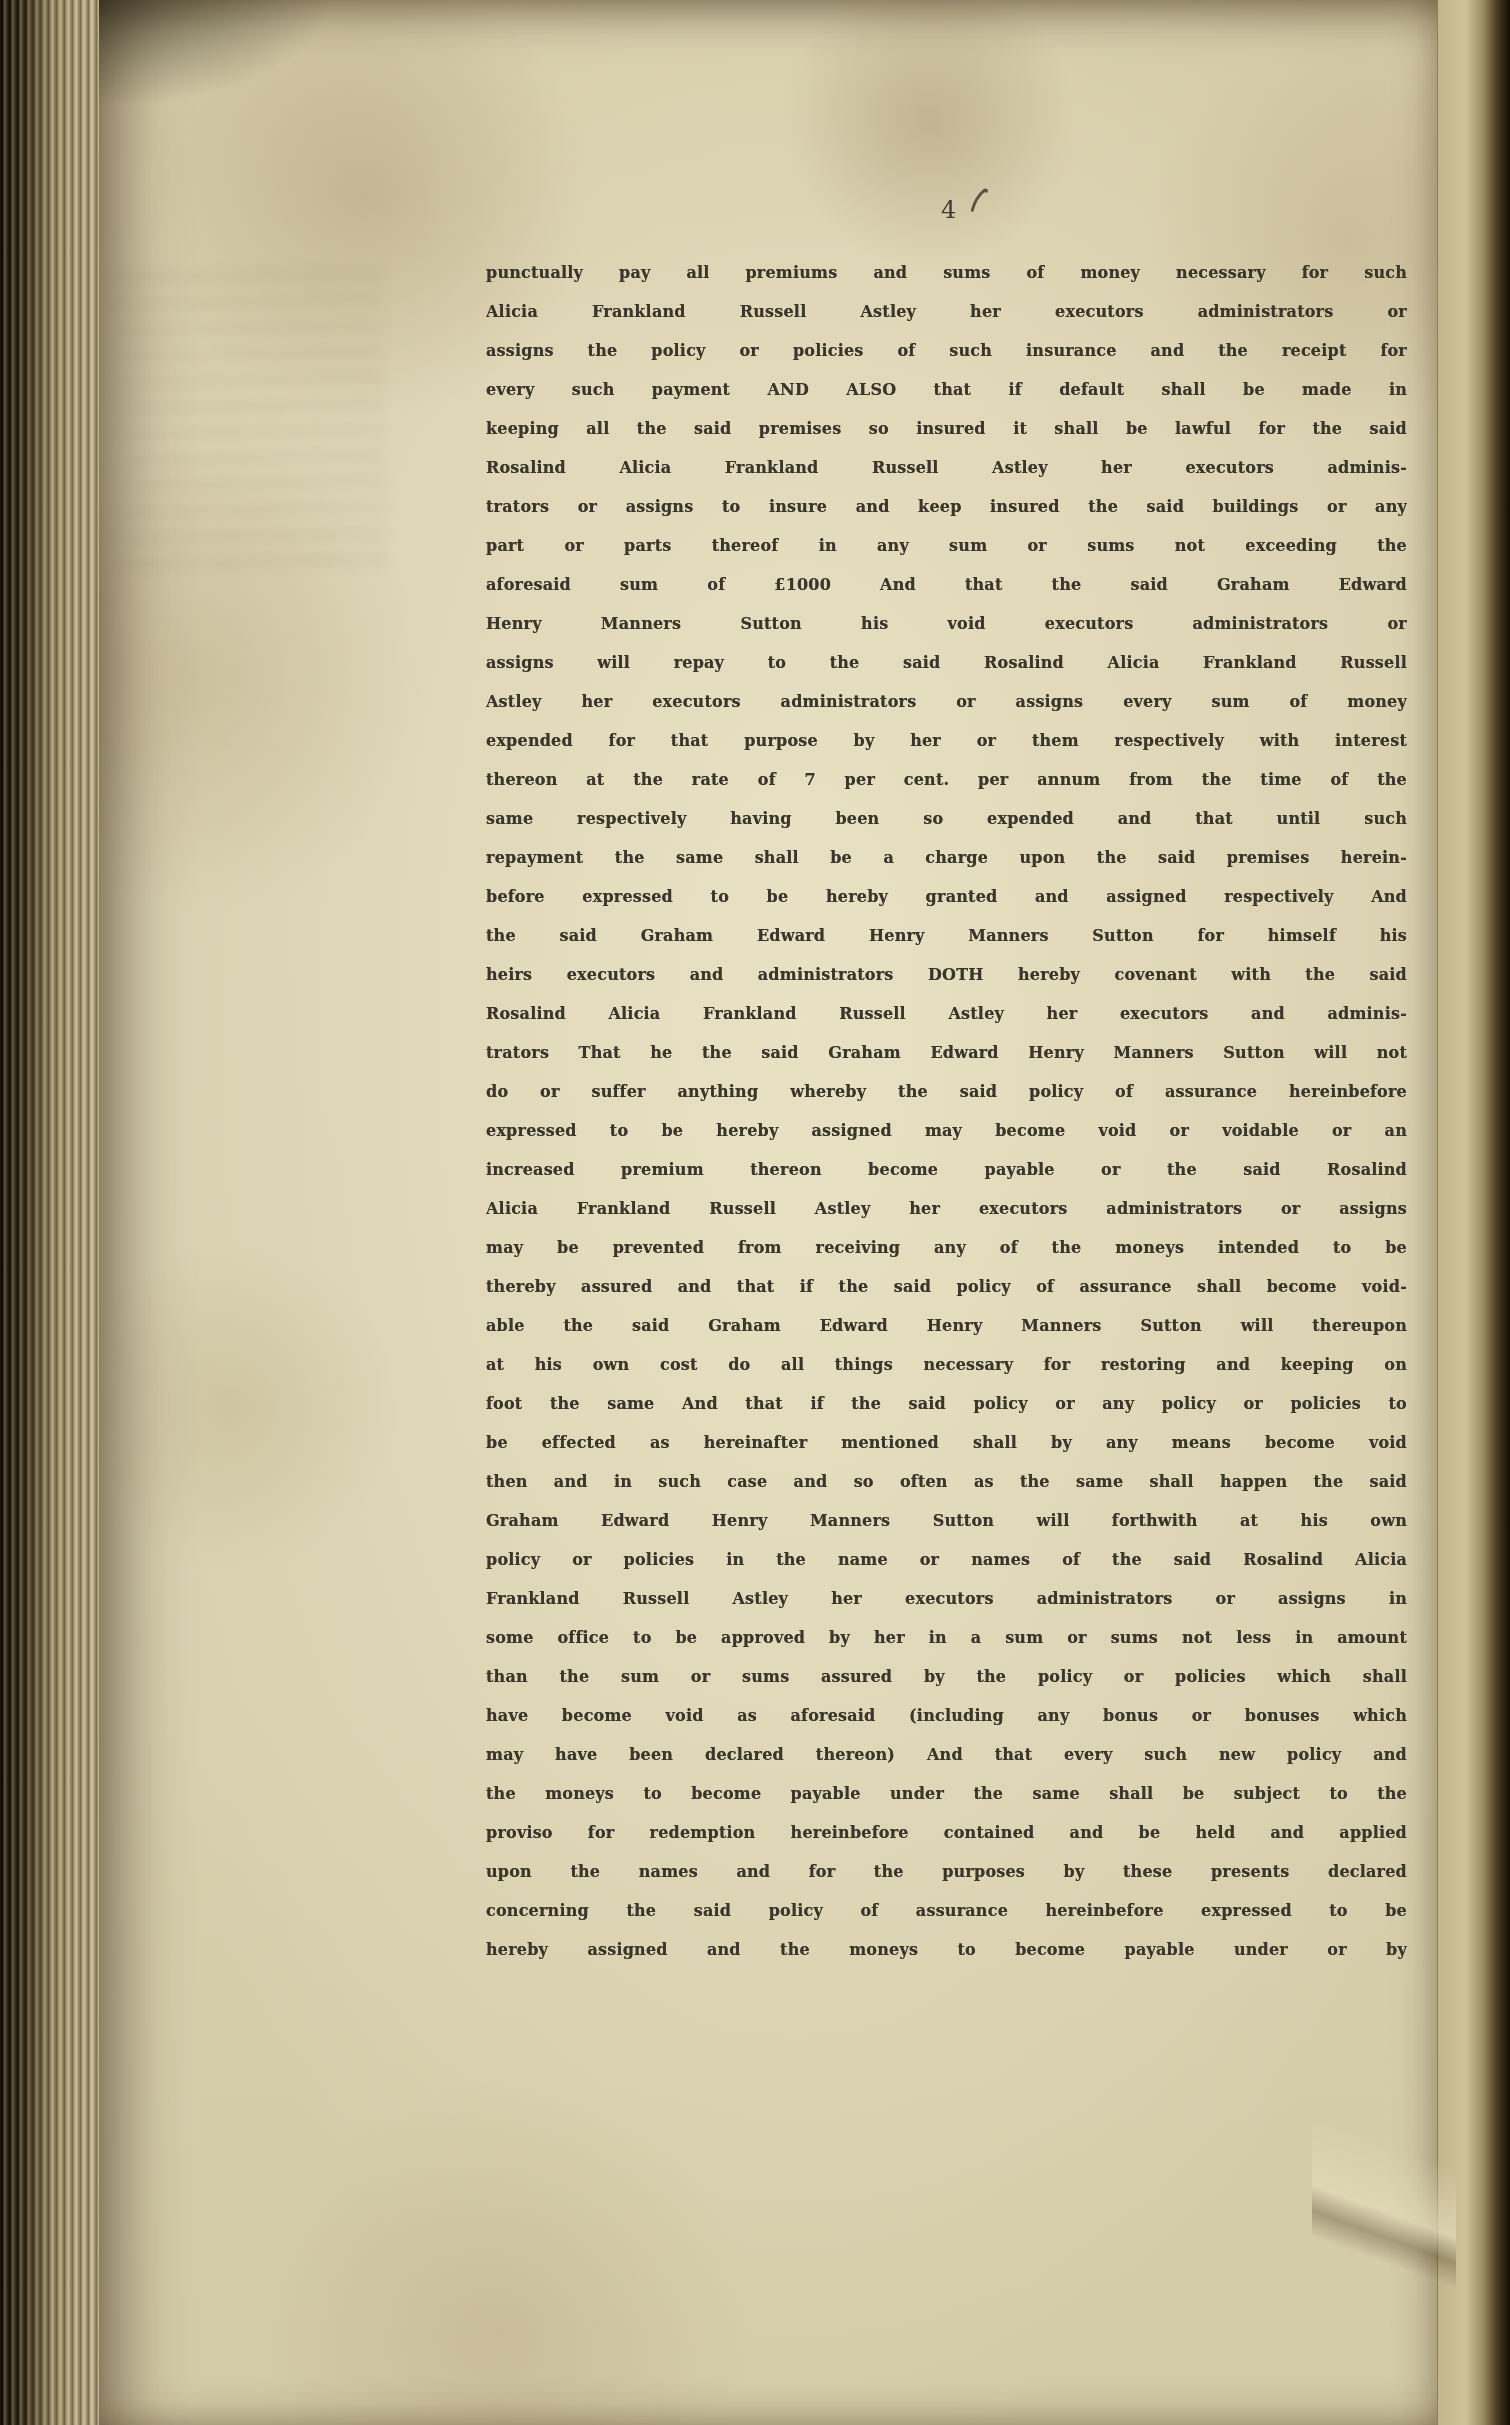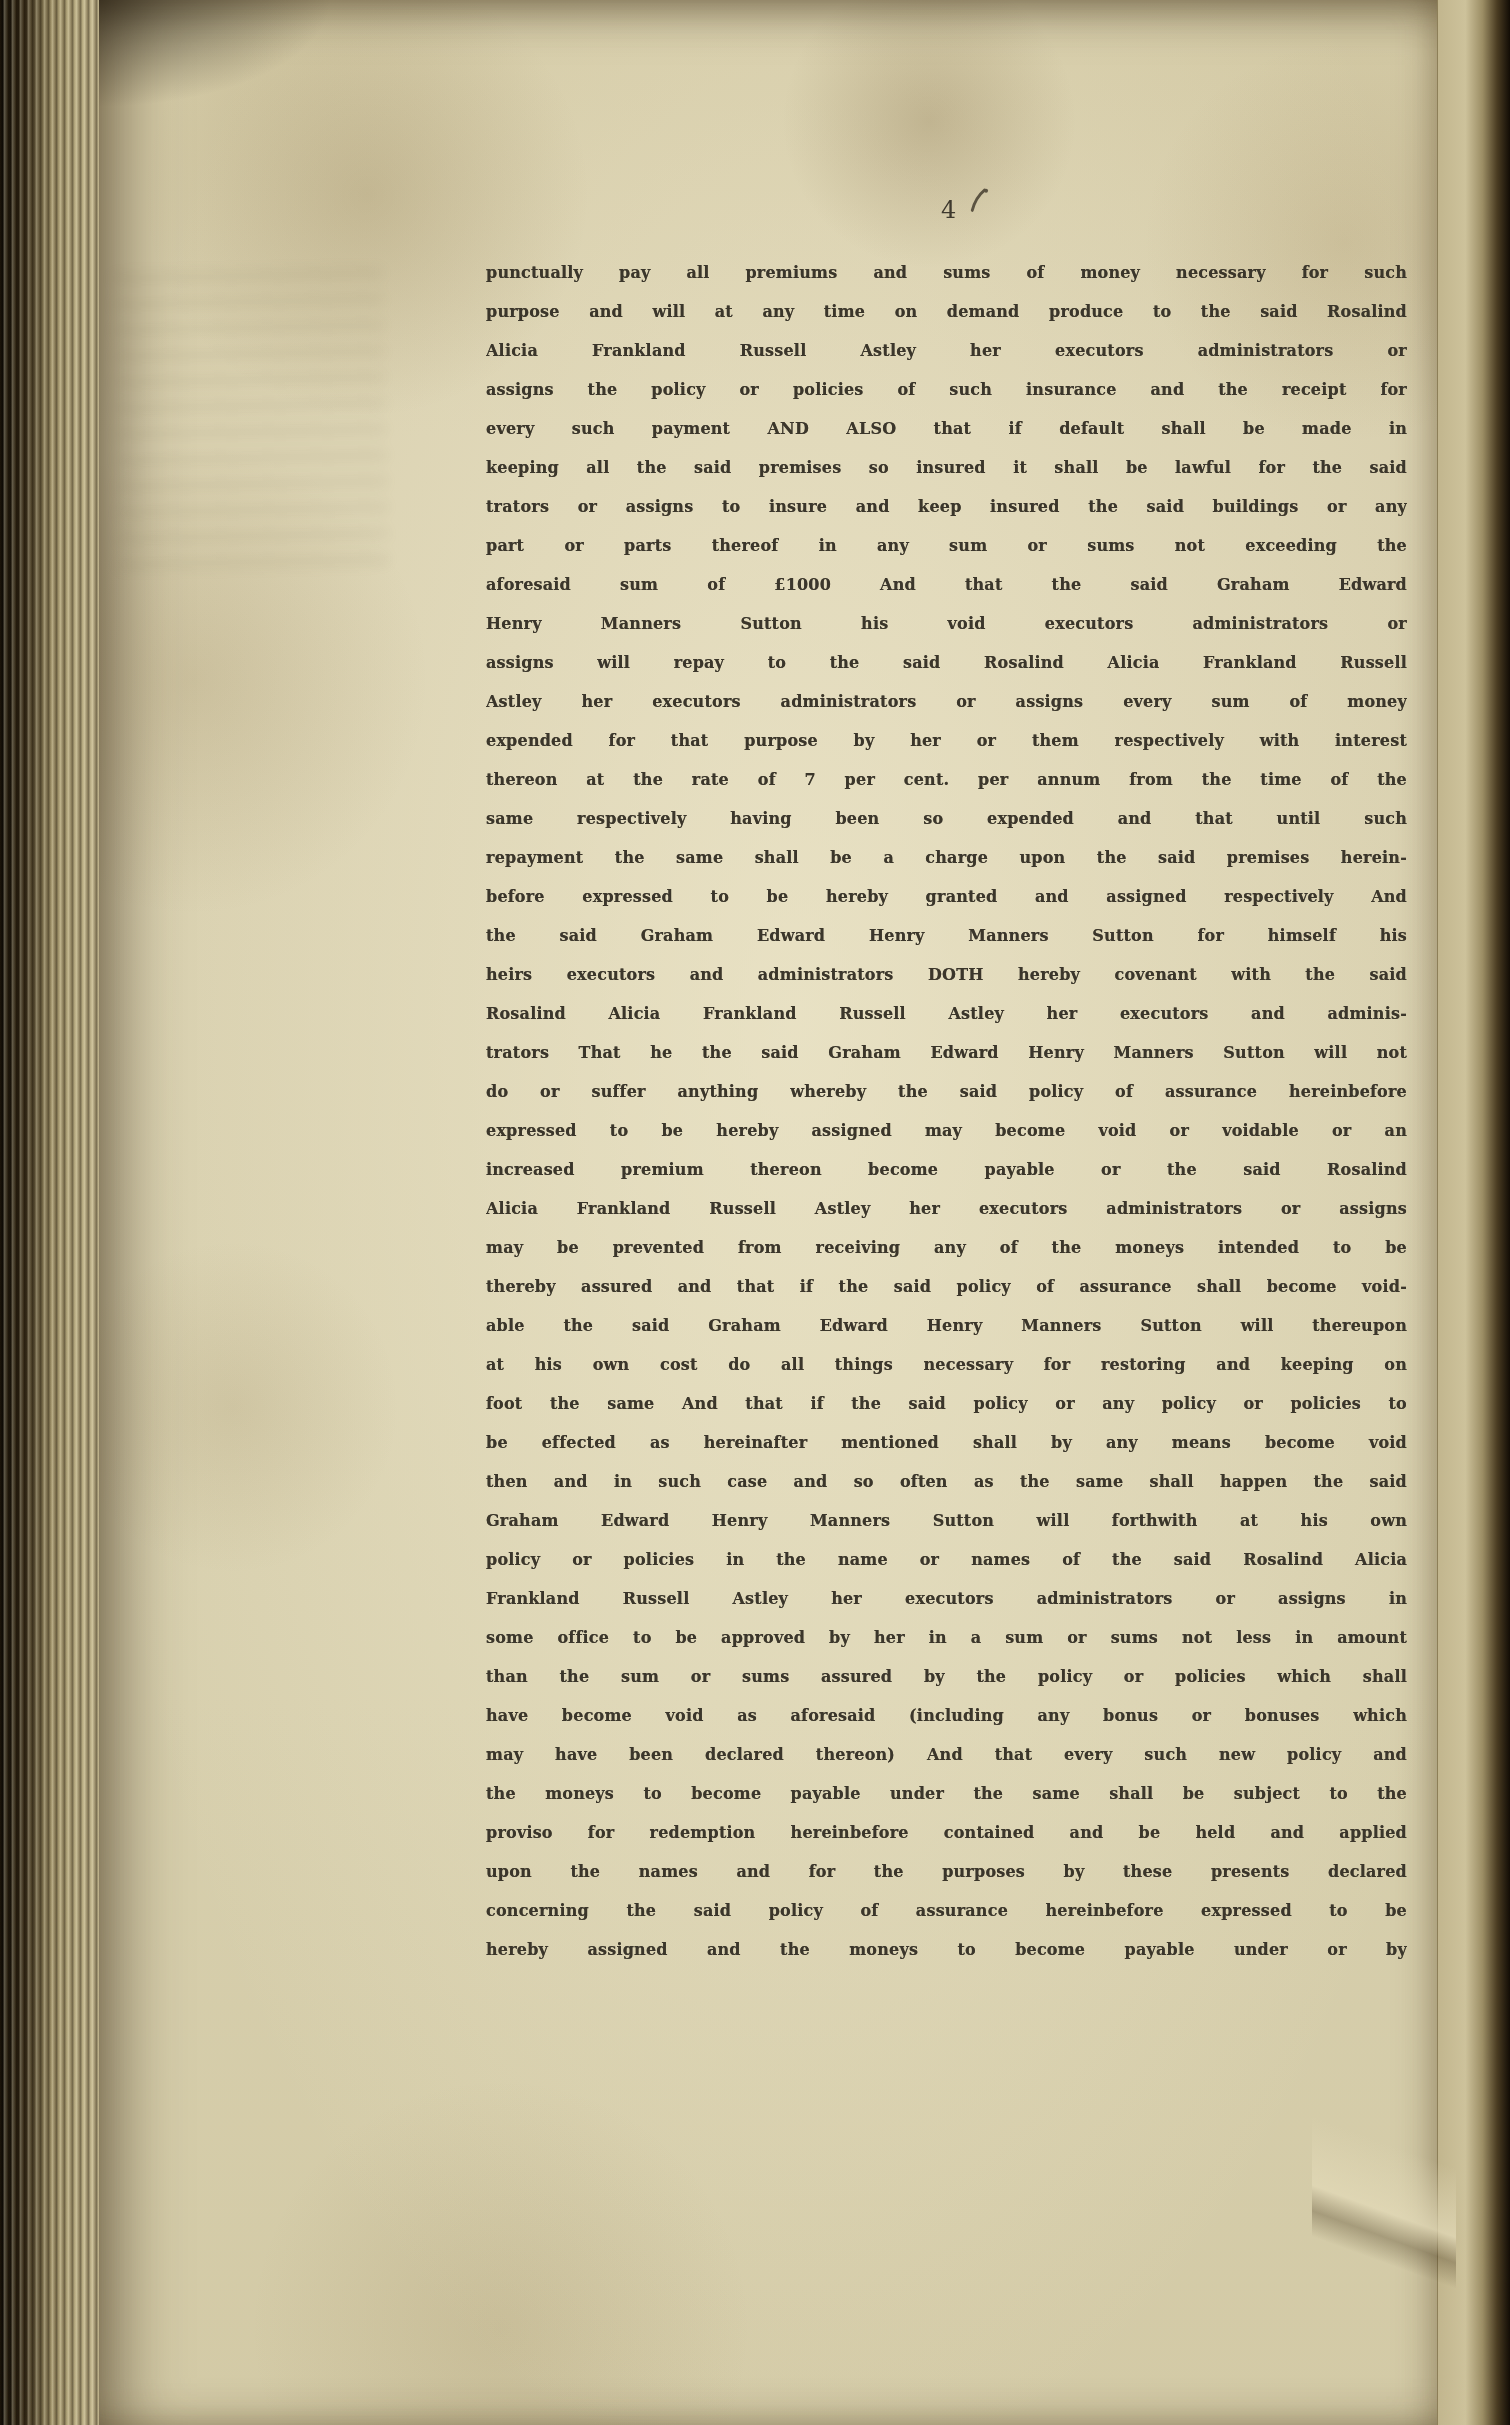--- a/index.html
+++ b/index.html
@@ -139,25 +139,25 @@
       <span class="ink-mark">
         <svg width="25" height="29" viewBox="0 0 28 32" aria-hidden="true">
           <path d="M7 26 C10 14, 15 8, 21 3" stroke="#473f30" stroke-width="3.2" fill="none" stroke-linecap="round"></path>
           <circle cx="22.5" cy="4" r="2.2" fill="#473f30"></circle>
         </svg>
       </span>
     </div>
 
     <div class="text-block">
         <div class="line">punctually pay all premiums and sums of money necessary for such</div>
-        <div class="line">purpose and will at any time on demand produce to the said Rosalind</div>
         <div class="line">Alicia Frankland Russell Astley her executors administrators or</div>
         <div class="line">assigns the policy or policies of such insurance and the receipt for</div>
         <div class="line">every such payment AND ALSO that if default shall be made in</div>
         <div class="line">keeping all the said premises so insured it shall be lawful for the said</div>
+        <div class="line">Rosalind Alicia Frankland Russell Astley her executors adminis-</div>
         <div class="line">trators or assigns to insure and keep insured the said buildings or any</div>
         <div class="line">part or parts thereof in any sum or sums not exceeding the</div>
         <div class="line">aforesaid sum of £1000 And that the said Graham Edward</div>
         <div class="line">Henry Manners Sutton his void executors administrators or</div>
         <div class="line">assigns will repay to the said Rosalind Alicia Frankland Russell</div>
         <div class="line">Astley her executors administrators or assigns every sum of money</div>
         <div class="line">expended for that purpose by her or them respectively with interest</div>
         <div class="line">thereon at the rate of 7 per cent. per annum from the time of the</div>
         <div class="line">same respectively having been so expended and that until such</div>
         <div class="line">repayment the same shall be a charge upon the said premises herein-</div>

